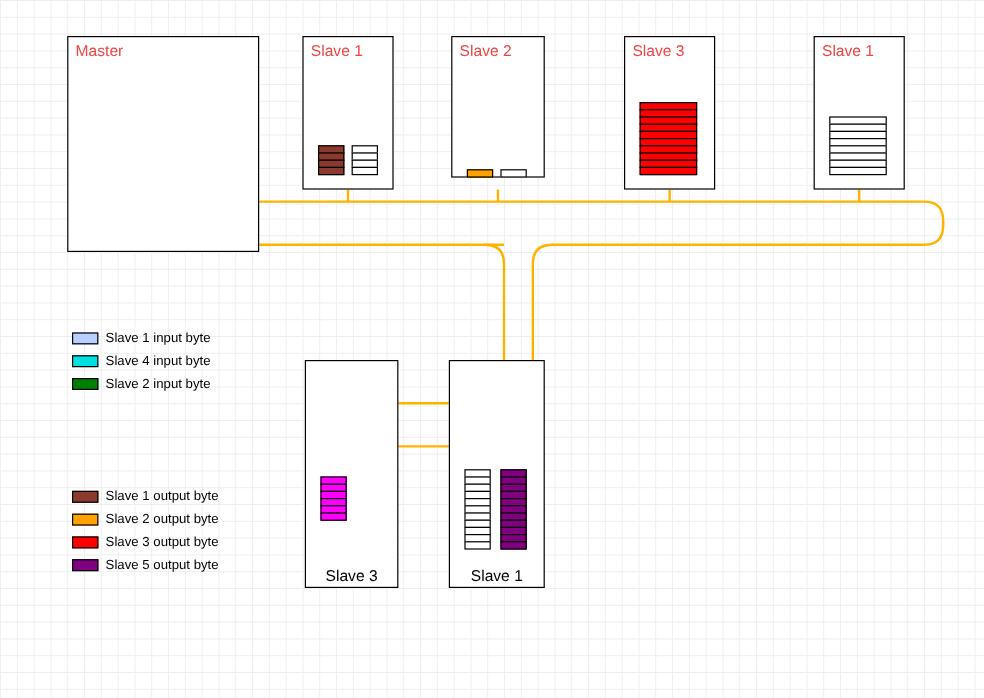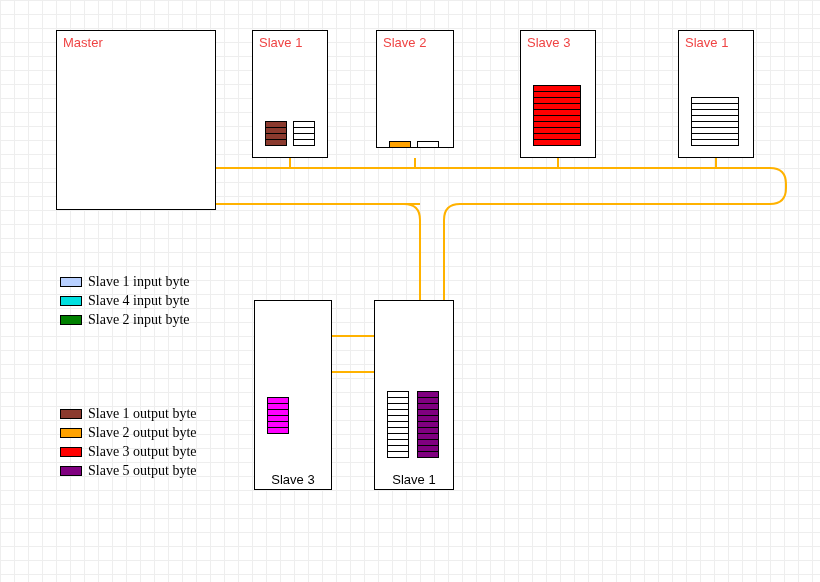--- a/index.html
+++ b/index.html
@@ -66,22 +66,21 @@
   .c-purple { background: #800080; }
   .c-magenta{ background: #ff00ff; }
   .c-lightblue { background: #b8d0ff; }
   .c-blue   { background: #0000ff; }
   .c-cyan   { background: #00e0e0; }
   .c-green  { background: #008000; }
 
   .legend {
     position: absolute;
     z-index: 3;
-    font-size: 14px;
-    font-family: Liberation Serif, serif;
+    font-size: 11px;
   }
   .legend-row {
     display: flex;
     align-items: center;
     height: 19px;
   }
   .swatch {
     width: 22px;
     height: 10px;
     border: 1px solid #000;

